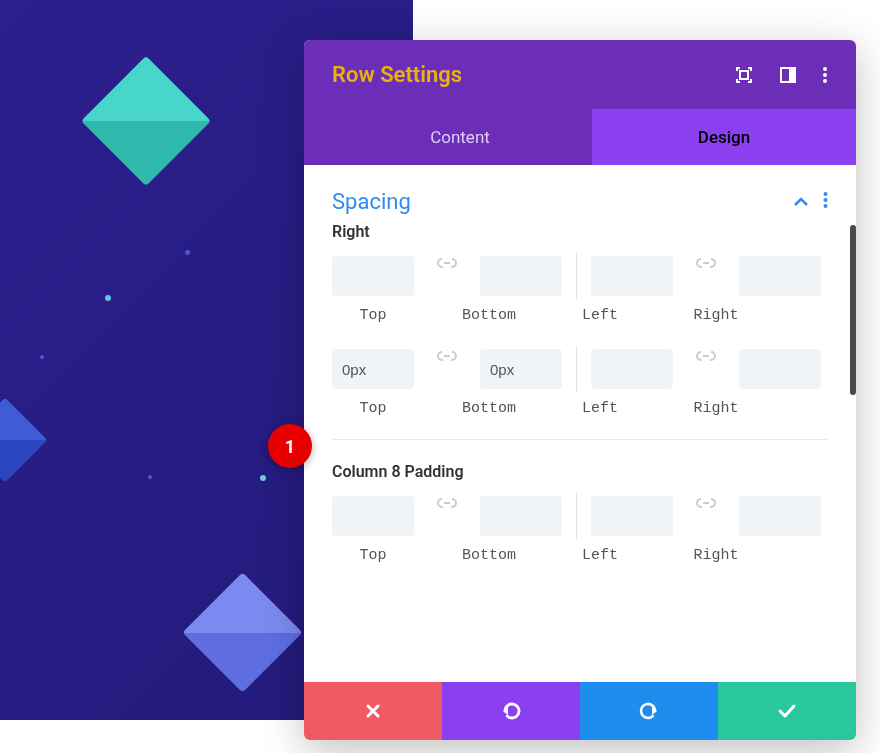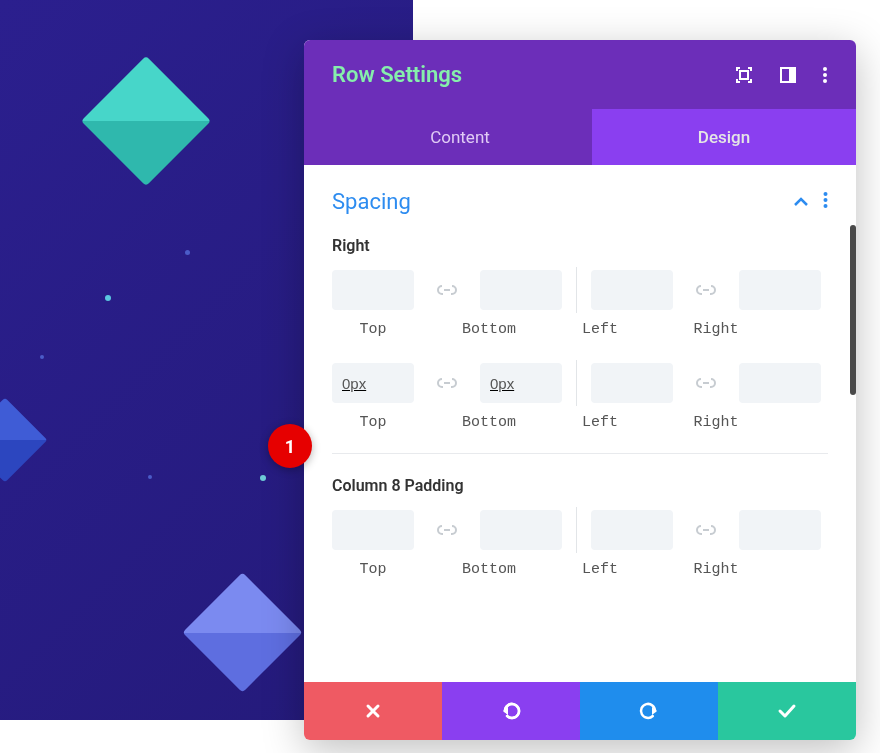--- a/index.html
+++ b/index.html
@@ -67,21 +67,21 @@
       height: 700px;
       background: #fff;
       border-radius: 6px;
       box-shadow: 0 10px 40px rgba(0,0,0,0.25);
       display: flex;
       flex-direction: column;
       overflow: hidden;
     }
     .titlebar {
       background: #6c2eb9;
-      color: #86efac;
+      color: #eab308;
       display: flex;
       align-items: center;
       justify-content: space-between;
       padding: 22px 28px;
     }
     .titlebar-title {
       font-size: 22px;
       font-weight: 600;
     }
     .titlebar-icons {
@@ -99,35 +99,35 @@
     .tab {
       flex: 1;
       text-align: center;
       padding: 18px 0;
       color: #e0cbf5;
       font-size: 17px;
       cursor: pointer;
     }
     .tab.active {
       background: #8a3ff0;
-      color: #e5e5e5;
+      color: #000000;
       font-weight: 500;
     }
 
     .content {
       flex: 1;
       overflow-y: auto;
       padding: 24px 28px 0 28px;
       position: relative;
     }
     .section-header {
       display: flex;
       align-items: center;
       justify-content: space-between;
-      margin-bottom: 22px;
+      margin-bottom: 8px;
     }
     .section-title {
       color: #2d8cf0;
       font-size: 22px;
       font-weight: 400;
     }
     .section-actions {
       display: flex;
       align-items: center;
       gap: 14px;
@@ -141,23 +141,22 @@
       font-size: 16px;
       margin-bottom: 12px;
     }
     .quad {
       display: flex;
       align-items: center;
       margin-bottom: 8px;
     }
     .input-pair {
       display: flex;
-      align-items: center;
+      align-items: flex-start;
       gap: 22px;
-      text-decoration: underline;
     }
     .spacer-input {
       width: 82px;
       height: 40px;
       background: #f1f4f7;
       border: none;
       border-radius: 4px;
       padding: 0 10px;
       font-size: 15px;
       color: #555;

